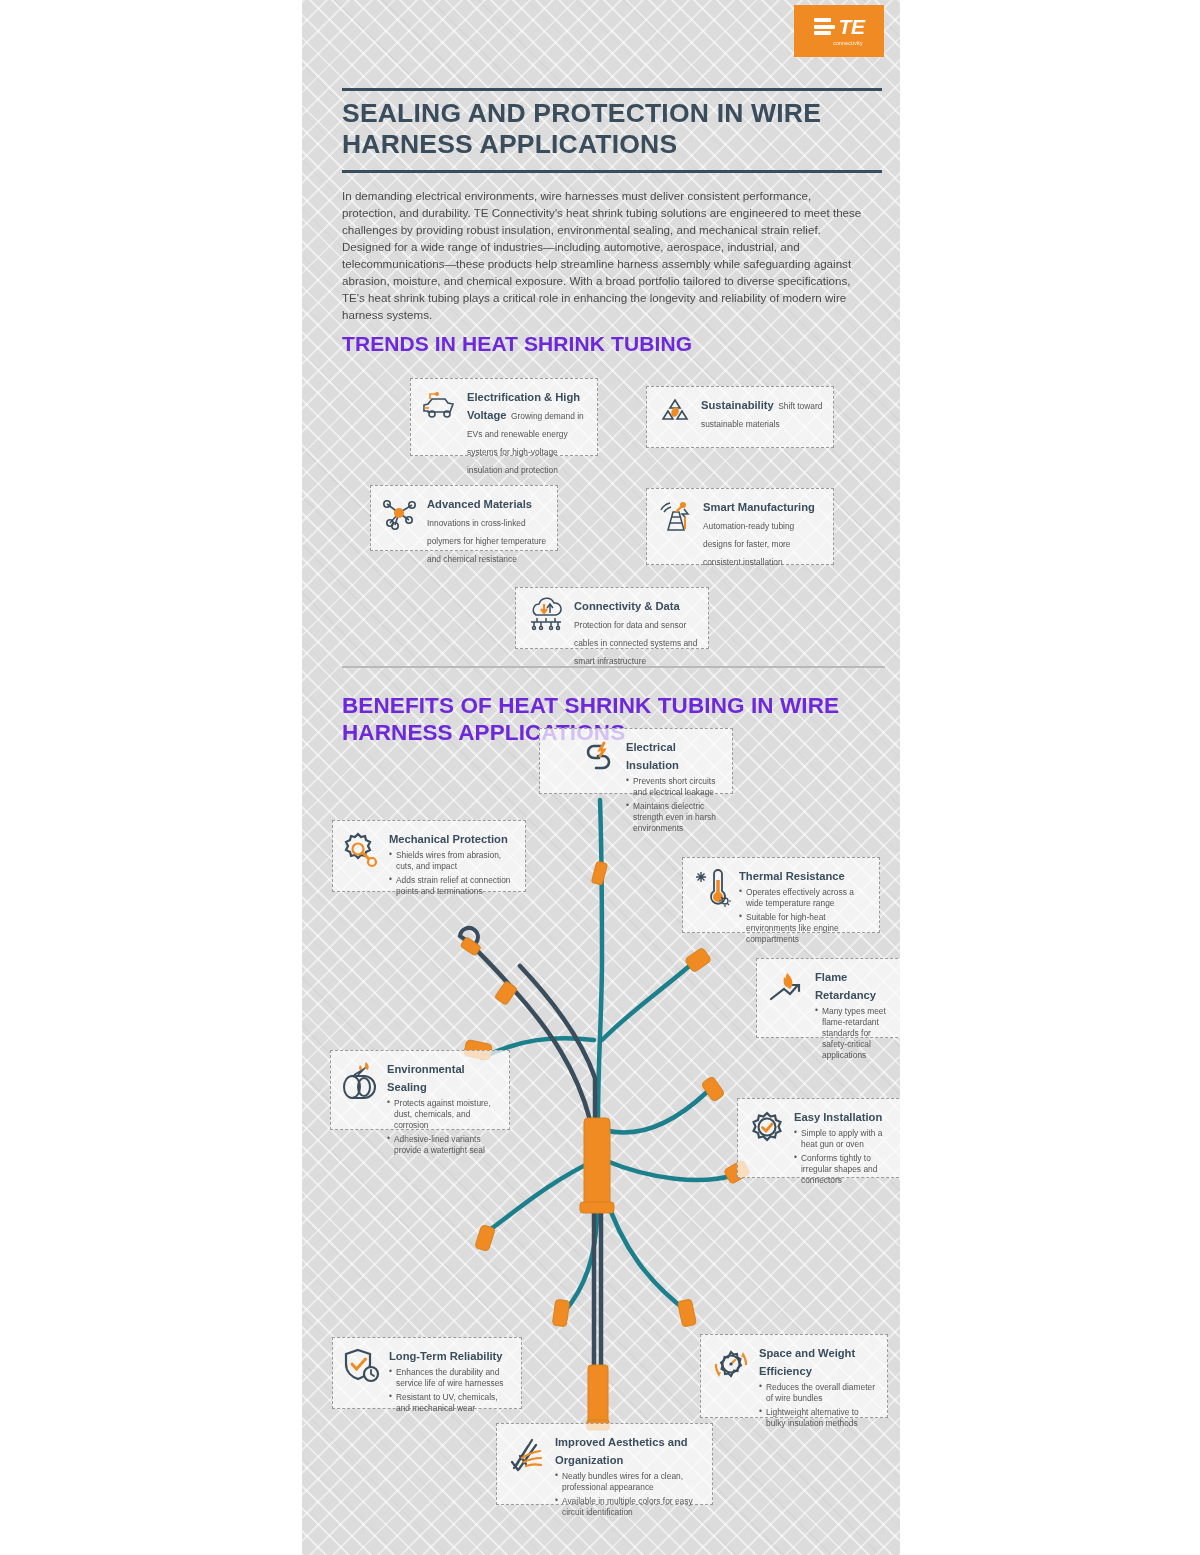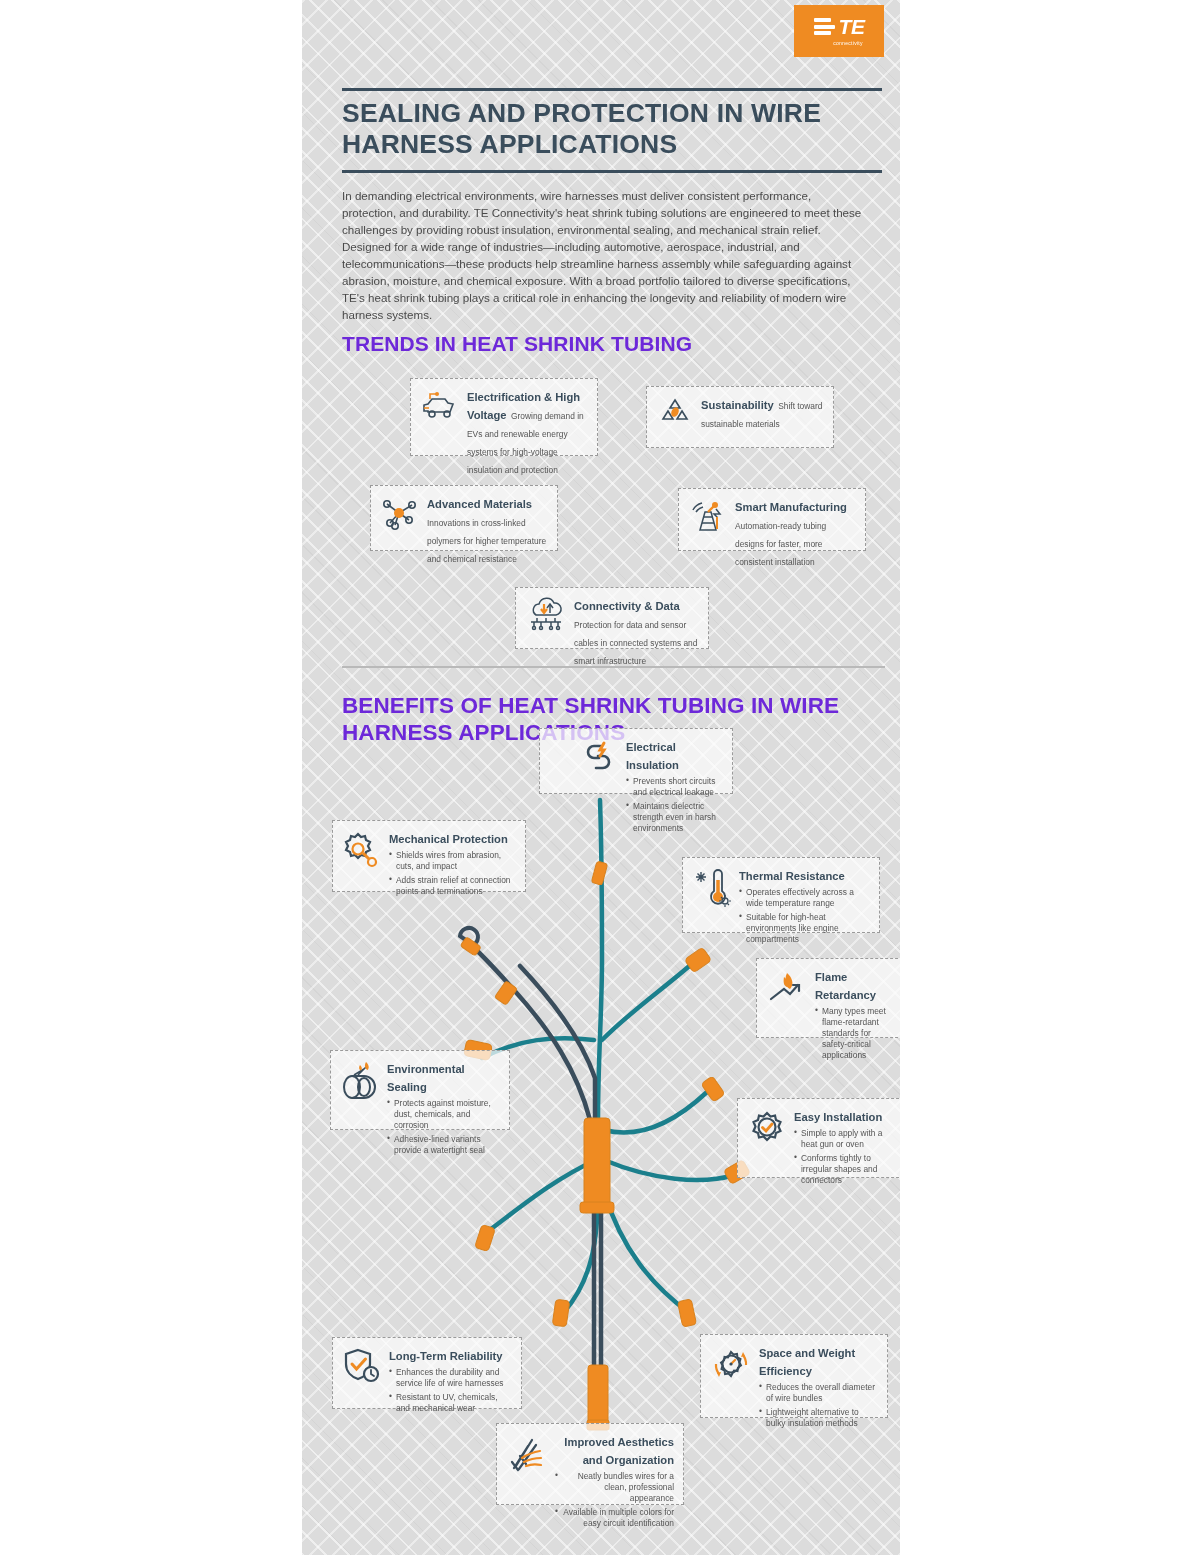--- a/index.html
+++ b/index.html
@@ -103,33 +103,33 @@
   }
   .card li::before {
     content: "\2022"; position: absolute; left: 0; top: -1px;
     color: #555; font-size: 8.5px;
   }
 
   
   #t0 { left: 68px;  top: 378px; width: 188px; height: 78px; margin-left: 40px; }
   #t1 { left: 344px; top: 386px; width: 188px; height: 62px; }
   #t2 { left: 68px;  top: 485px; width: 188px; height: 66px; }
-  #t3 { left: 344px; top: 488px; width: 188px; height: 63px; margin-left: 32px; }
+  #t3 { left: 344px; top: 488px; width: 188px; height: 77px; }
   #t4 { left: 213px; top: 587px; width: 194px; height: 62px; }
 
   
   #b0 { left: 237px; top: 728px; width: 194px; height: 66px; padding-left: 41px; }   
   #b1 { left: 30px;  top: 820px; width: 194px; height: 72px; }   
   #b2 { left: 380px; top: 857px; width: 198px; height: 76px; }   
   #b3 { left: 454px; top: 958px; width: 152px; height: 80px; }   
   #b4 { left: 28px;  top: 1050px; width: 180px; height: 80px; }  
   #b5 { left: 435px; top: 1098px; width: 172px; height: 80px; }  
   #b6 { left: 30px;  top: 1337px; width: 190px; height: 72px; }  
   #b7 { left: 398px; top: 1334px; width: 188px; height: 84px; }  
-  #b8 { left: 194px; top: 1423px; width: 188px; height: 82px; text-align: right; }  
+  #b8 { left: 194px; top: 1423px; width: 217px; height: 82px; }  
 
   .harness { position: absolute; left: 0; top: 740px; width: 598px; height: 700px; }
 </style>
 </head>
 <body>
 
 <div id="page">
 <div id="page-inner">
 
   <div class="logo-box">

